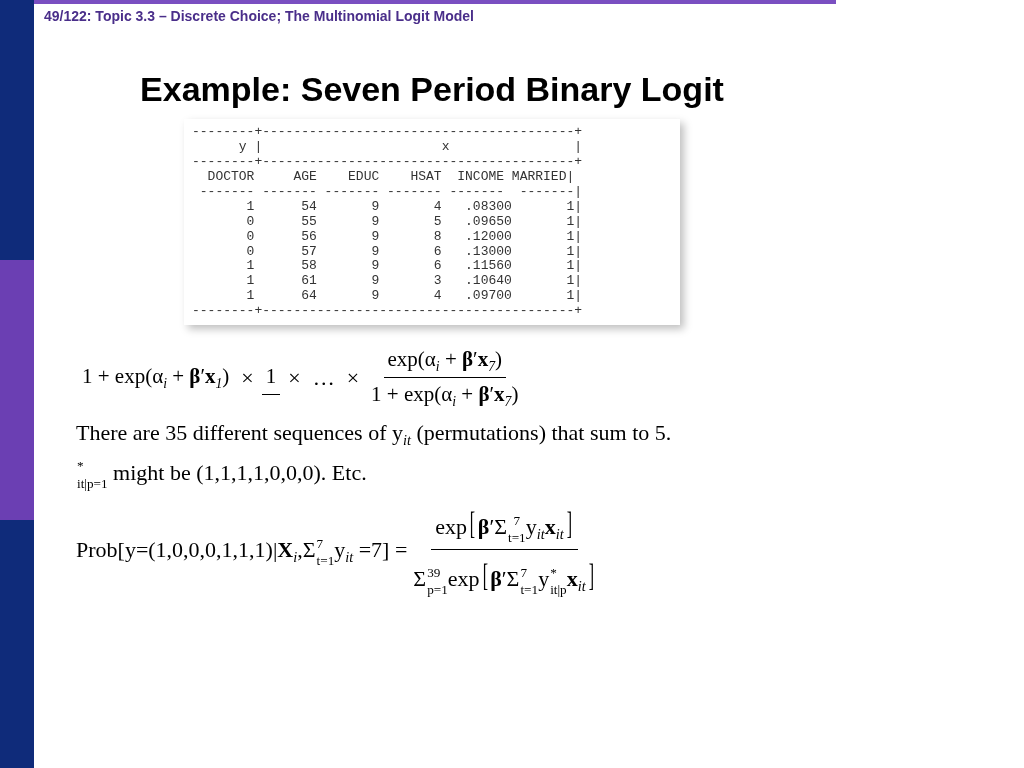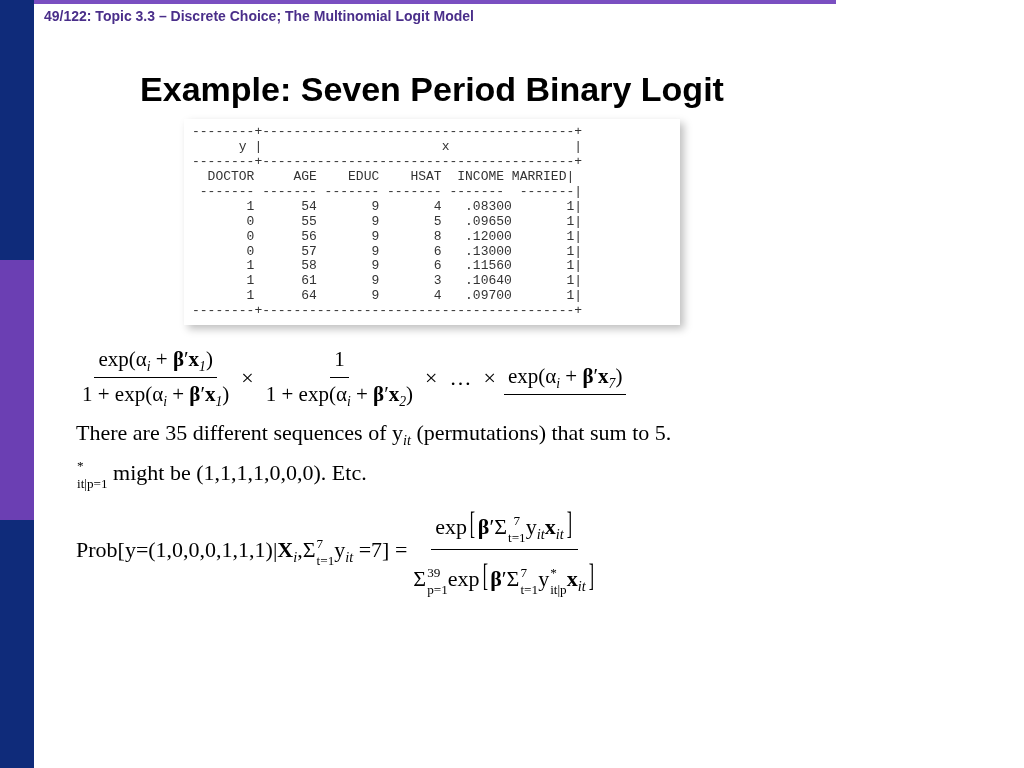--- a/index.html
+++ b/index.html
@@ -160,33 +160,32 @@
        1      58       9       6   .11560       1|
        1      61       9       3   .10640       1|
        1      64       9       4   .09700       1|
 --------+----------------------------------------+</div>
 
     <div class="mathblock">
 
 
       <div class="mathrow" style="font-size:21px;">
         <span class="frac">
-          <span class="num"><span>exp(</span><span>α</span><sub>i</sub><span> + </span><span class="bold">β</span><span>′</span><span class="bold">x</span><sub>1</sub><span>)</span></span>
           <span class="den"><span>1 + exp(</span><span>α</span><sub>i</sub><span> + </span><span class="bold">β</span><span>′</span><span class="bold">x</span><sub>1</sub><span>)</span></span>
         </span>
         <span class="op">×</span>
         <span class="frac">
           <span class="num">1</span>
-          <span class="den"><span>1 + exp(</span><span>α</span><sub>i</sub><span> + </span><span class="bold">β</span><span>′</span><span class="bold">x</span><sub>2</sub><span>)</span></span>
         </span>
         <span class="op">×</span>
         <span class="op">…</span>
         <span class="op">×</span>
         <span class="frac">
           <span class="num"><span>exp(</span><span>α</span><sub>i</sub><span> + </span><span class="bold">β</span><span>′</span><span class="bold">x</span><sub>7</sub><span>)</span></span>
+          <span class="den"><span>1 + exp(</span><span>α</span><sub>i</sub><span> + </span><span class="bold">β</span><span>′</span><span class="bold">x</span><sub>7</sub><span>)</span></span>
         </span>
       </div>
 
       <div class="textline">
         <span>There are 35 different sequences of y</span><sub>it</sub><span>  (permutations) that sum to 5.</span>
       </div>
 
       <div class="textline">
         <span class="supsub">
             <span class="ssup">*</span>

